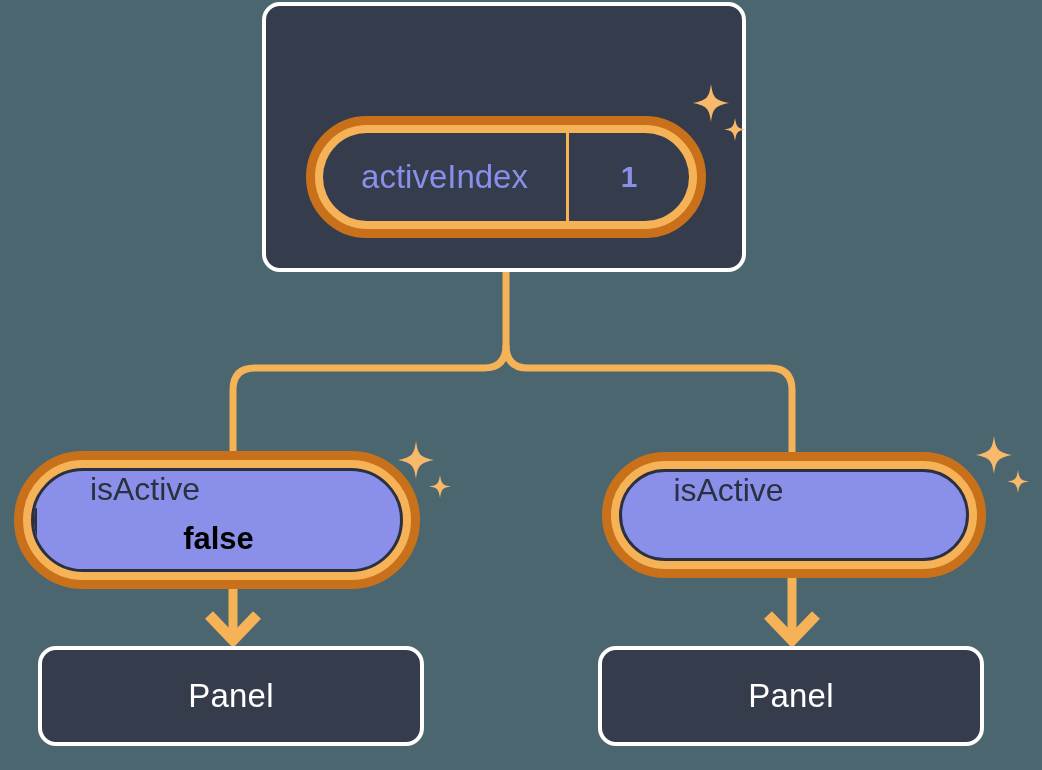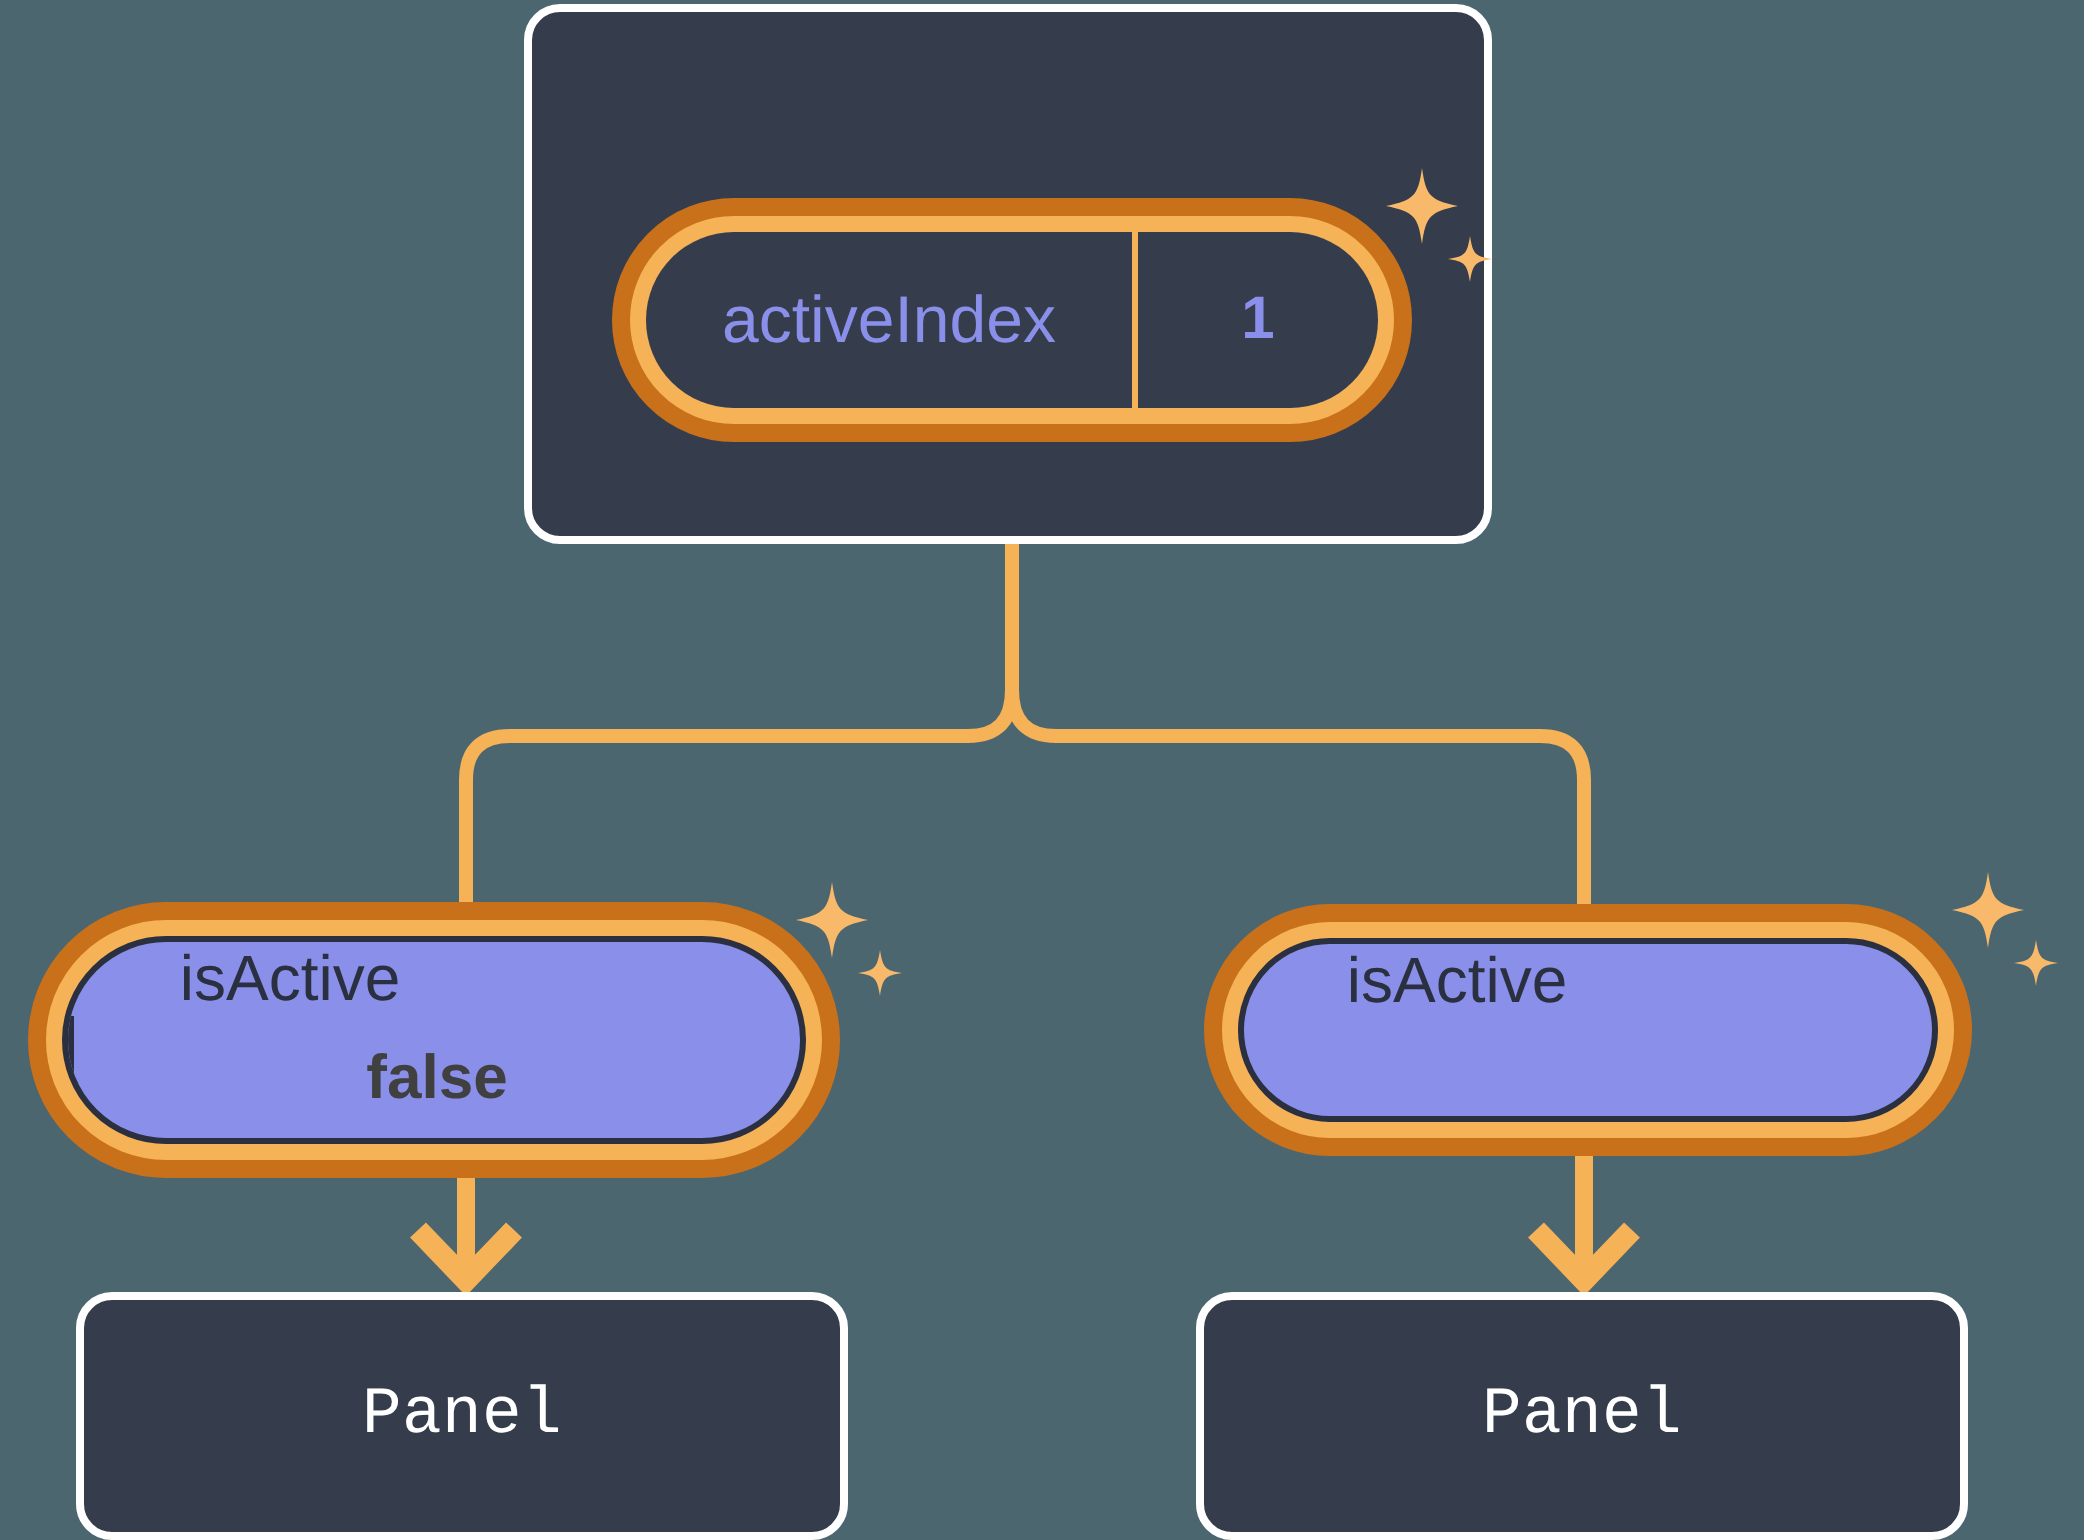--- a/index.html
+++ b/index.html
@@ -59,23 +59,22 @@
     height: 270px;
     flex-direction: column;
     align-items: center;
   }
   #accordion-box .comp-title {
     margin-top: 32px;
   }
 
   .panel-box {
     width: 386px;
-    height: 124px;
+    height: 100px;
     align-items: center;
-    font-family: Liberation Mono, monospace;
   }
   #panel-left  { left: 38px;  top: 646px; }
   #panel-right { left: 598px; top: 646px; }
   .panel-box .comp-title { line-height: 124px; }
 
   
   .pill {
     position: absolute;
     z-index: 4;
     box-sizing: border-box;
@@ -123,29 +122,29 @@
     background: #8a90ea;
     border: 3px solid #2b3040;
     flex-direction: column;
   }
   .pill.prop .pill-key {
     color: #2b3040;
     font-size: 32px;
     font-weight: 400;
   }
   .pill.prop .pill-val {
-    color: #404040;
+    color: #000000;
     font-size: 31px;
     font-weight: 700;
     border-left: 3px solid #2b3040;
   }
 
   #pill-active-index {
     left: 306px;
-    top: 99px;
+    top: 116px;
     width: 400px;
     height: 122px;
   }
   #pill-active-index .pill-key { width: 243px; }
   #pill-active-index .pill-val { flex: 1; }
 
   #pill-is-active-left {
     left: 14px;
     top: 451px;
     width: 406px;

